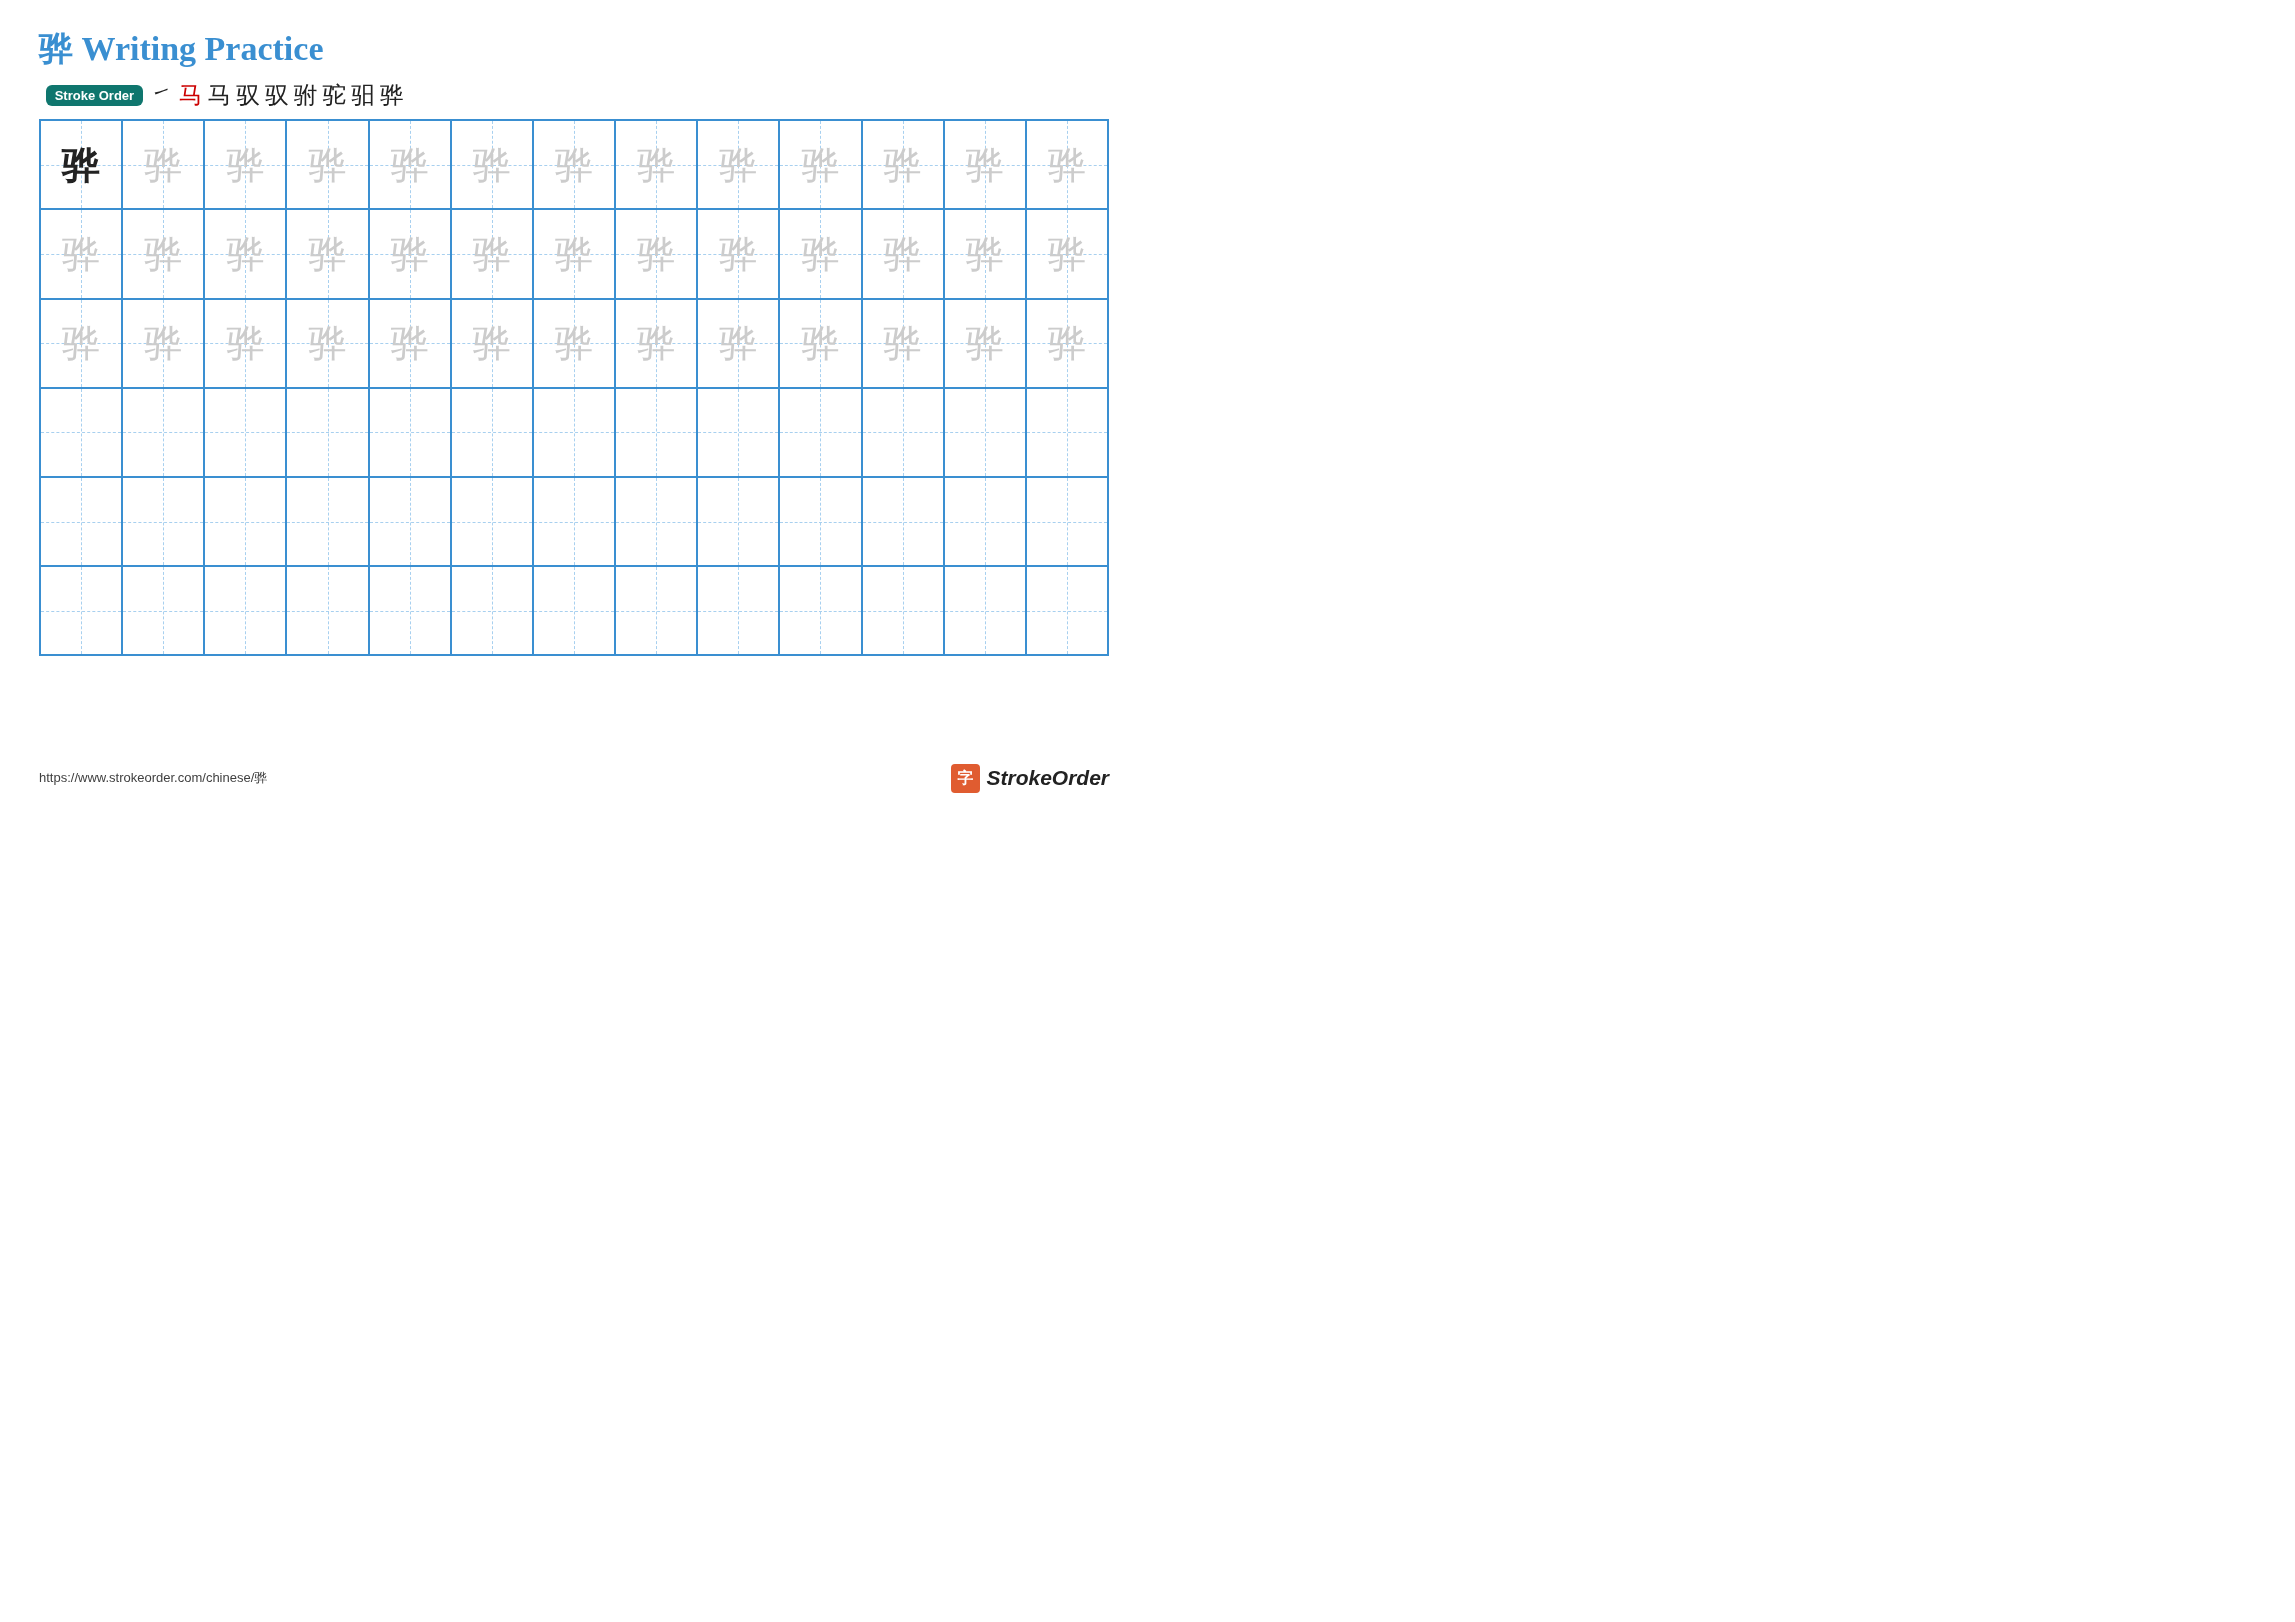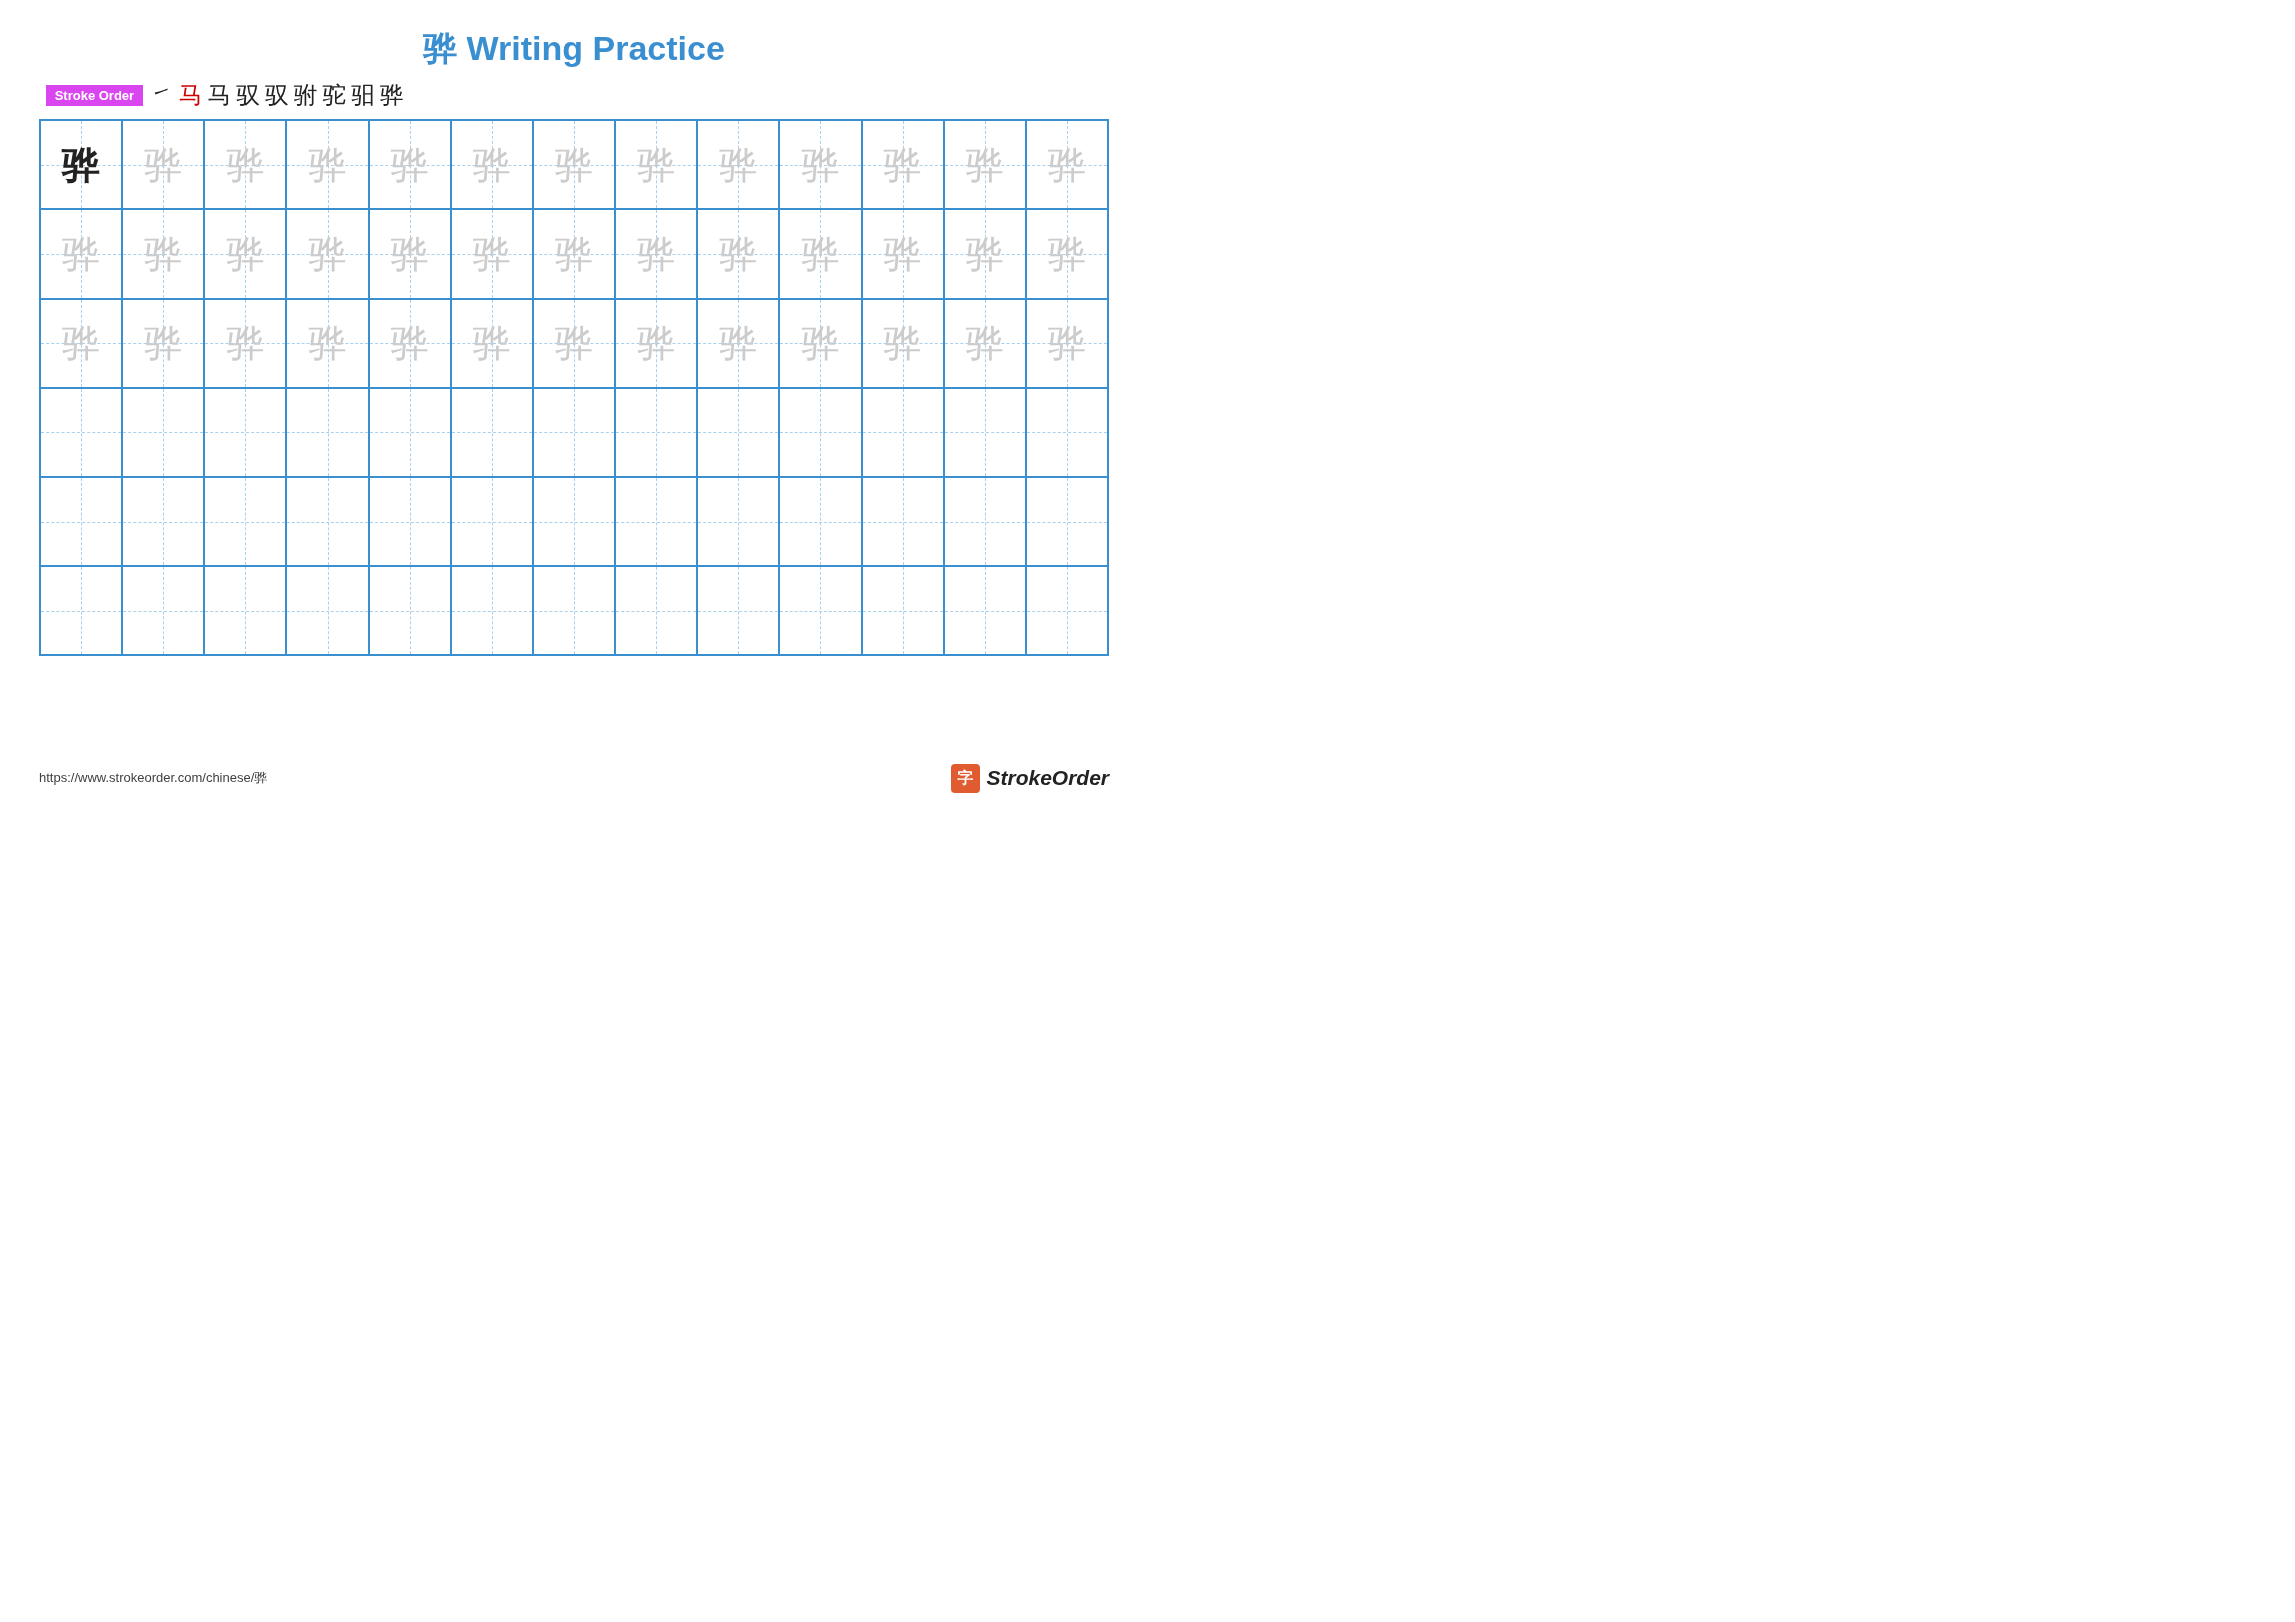--- a/index.html
+++ b/index.html
@@ -15,45 +15,45 @@
     .page {
       width: 1148px;
       height: 811px;
       background: white;
       position: relative;
       padding: 19.6px 39px;
     }
 
     
     .title {
-      text-align: center;
+      text-align: left;
       font-size: 34px;
       color: #3a8fd1;
-      font-family: Liberation Sans, sans-serif;
+      font-family: Liberation Serif, serif;
       font-weight: bold;
       margin-bottom: 11.8px;
       margin-top: 6.5px;
     }
 
     
     .stroke-order-row {
       display: flex;
       align-items: center;
       margin-bottom: 11.8px;
       margin-left: 6.5px;
       gap: 6.5px;
     }
 
     .stroke-order-badge {
-      background: #d946ef;
+      background: #0f766e;
       color: white;
       font-size: 13px;
       font-weight: bold;
       padding: 3.3px 9.2px;
-      border-radius: 0;
+      border-radius: 6px;
       font-family: Arial, sans-serif;
       white-space: nowrap;
     }
 
     .stroke-chars {
       display: flex;
       align-items: center;
       gap: 5.2px;
     }
 

